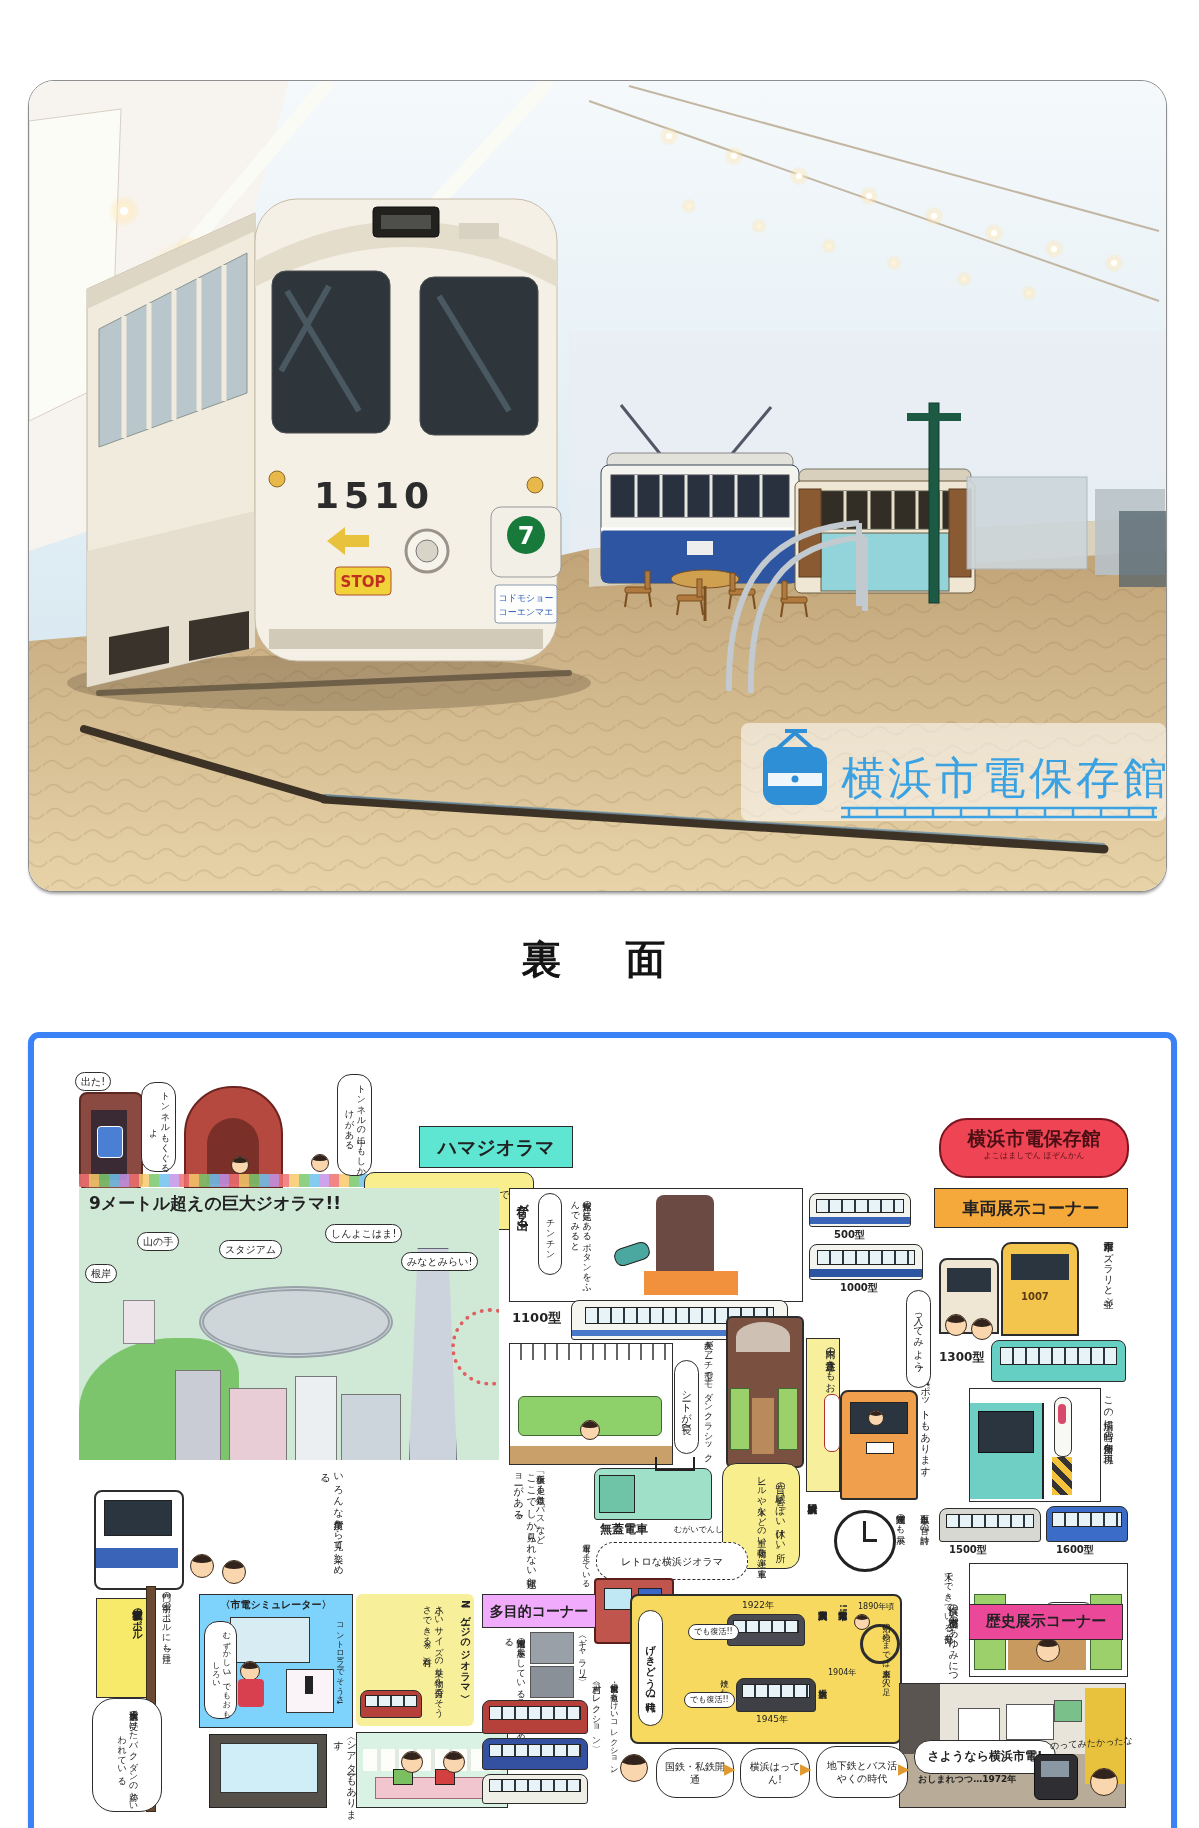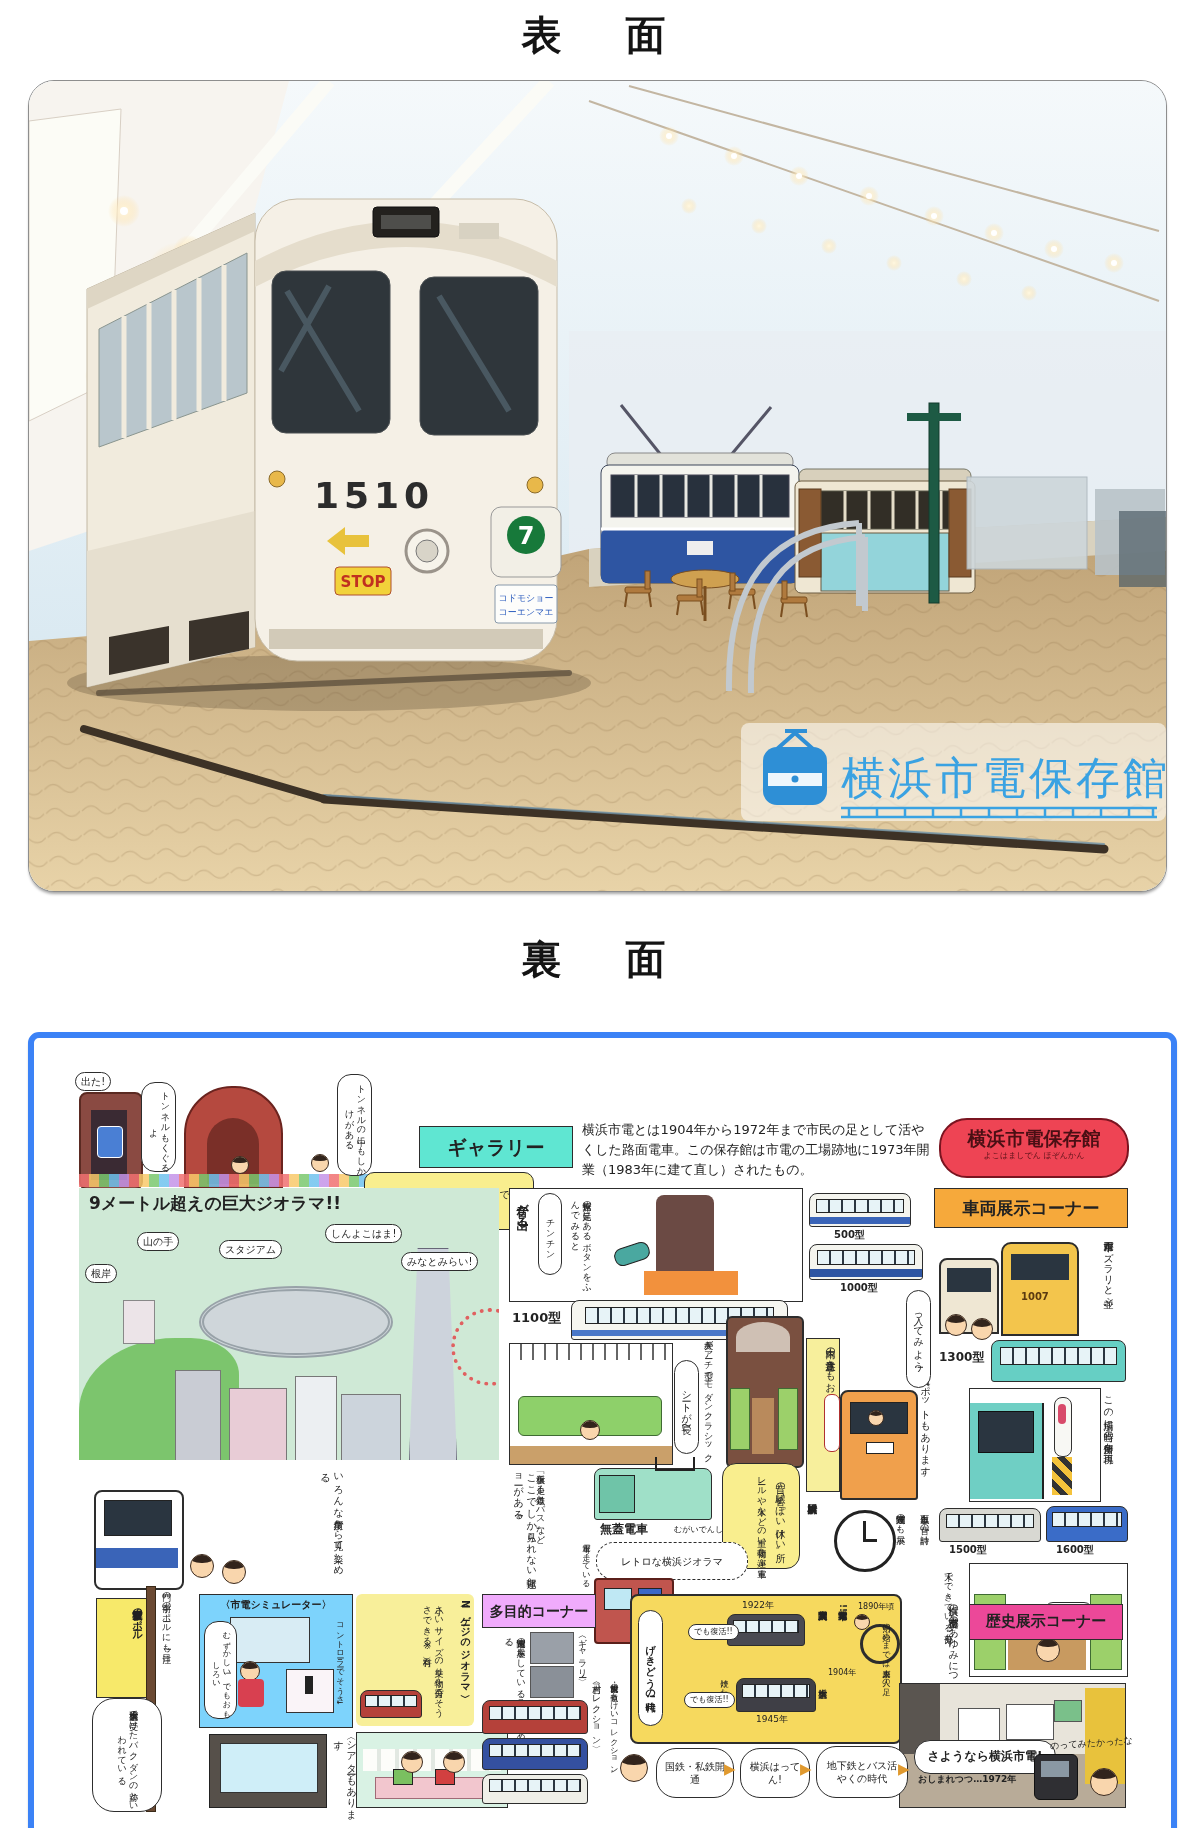--- a/index.html
+++ b/index.html
@@ -27,21 +27,20 @@
   .kid i{position:absolute;left:-10%;right:-10%;top:-20%;height:58%;background:#32241c;border-radius:50%}
   .s8{font-size:8px}.s9{font-size:9px}.s10{font-size:10px}.s12{font-size:12px}
   .s13{font-size:13px}.b{font-weight:bold}
   .arrow{color:#e0992e;font-size:15px;font-weight:bold}
 </style>
 </head>
 <body>
 
 <div class="sheet">
 
-  <div class="ttl" style="top:8px">表　面</div>
 
   <div class="panelA">
     <svg width="1137" height="810" viewBox="0 0 1137 810">
       <defs>
         <linearGradient id="ceil" x1="0" y1="0" x2="0" y2="1">
           <stop offset="0" stop-color="#f5f9fb"></stop>
             <stop offset="1" stop-color="#cfe3ee"></stop>
         </linearGradient>
         <linearGradient id="flr" x1="0" y1="0" x2="0" y2="1">
           <stop offset="0" stop-color="#bda074"></stop>
@@ -254,23 +253,22 @@
           <i></i>
         </span>
       <span class="kid ab" style="left:232px;top:76px;width:16px;height:16px">
           <i></i>
         </span>
       <div class="bub ab s10" style="left:-4px;top:-6px">出た!</div>
       <div class="bub ab vt s9" style="left:62px;top:4px;height:84px">トンネルもくぐるよ</div>
       <div class="bub ab vt s9" style="left:258px;top:-4px;height:96px">トンネルの中にもしかけがある</div>
     </div>
 
-    <div class="tag ab" style="left:385px;top:88px;width:152px;height:40px;background:#5fe6d2;font-size:19px">ギャラリー</div>
+    <div class="tag ab" style="left:385px;top:88px;width:152px;height:40px;background:#5fe6d2;font-size:19px">ハマジオラマ</div>
     <div class="bub ybub ab s10" style="left:330px;top:134px;width:158px;height:52px;border-radius:10px">入口から線路にそって進んでいく。</div>
-    <div class="ab s13" style="left:548px;top:82px;width:350px;height:72px;line-height:1.55">横浜市電とは1904年から1972年まで市民の足として活やくした路面電車。この保存館は市電の工場跡地に1973年開業（1983年に建て直し）されたもの。</div>
     <div class="ab" style="left:905px;top:80px;width:186px;height:56px;background:#ee4454;border:2px solid #7a1420;border-radius:28px;text-align:center">
       <div class="b" style="font-size:19px;color:#4a0f14;margin-top:6px">横浜市電保存館</div>
       <div class="s8" style="color:#5a1218">よこはましでん ほぞんかん</div>
     </div>
 
     <div class="ab" style="left:45px;top:150px;width:420px;height:272px;background:#cfe9d6;overflow:hidden">
       <div class="ab b" style="left:10px;top:4px;font-size:17px">9メートル超えの巨大ジオラマ!!</div>
       <div class="ab" style="left:0;top:150px;width:160px;height:122px;background:#7cc56d;border-radius:60% 30% 0 0"></div>
       <div class="ab" style="left:44px;top:112px;width:30px;height:42px;background:#ece4e8;border:1.5px solid #888"></div>
       <div class="ab" style="left:120px;top:98px;width:184px;height:62px;background:#cfd6da;border:5px double #98a2a8;border-radius:50%"></div>

